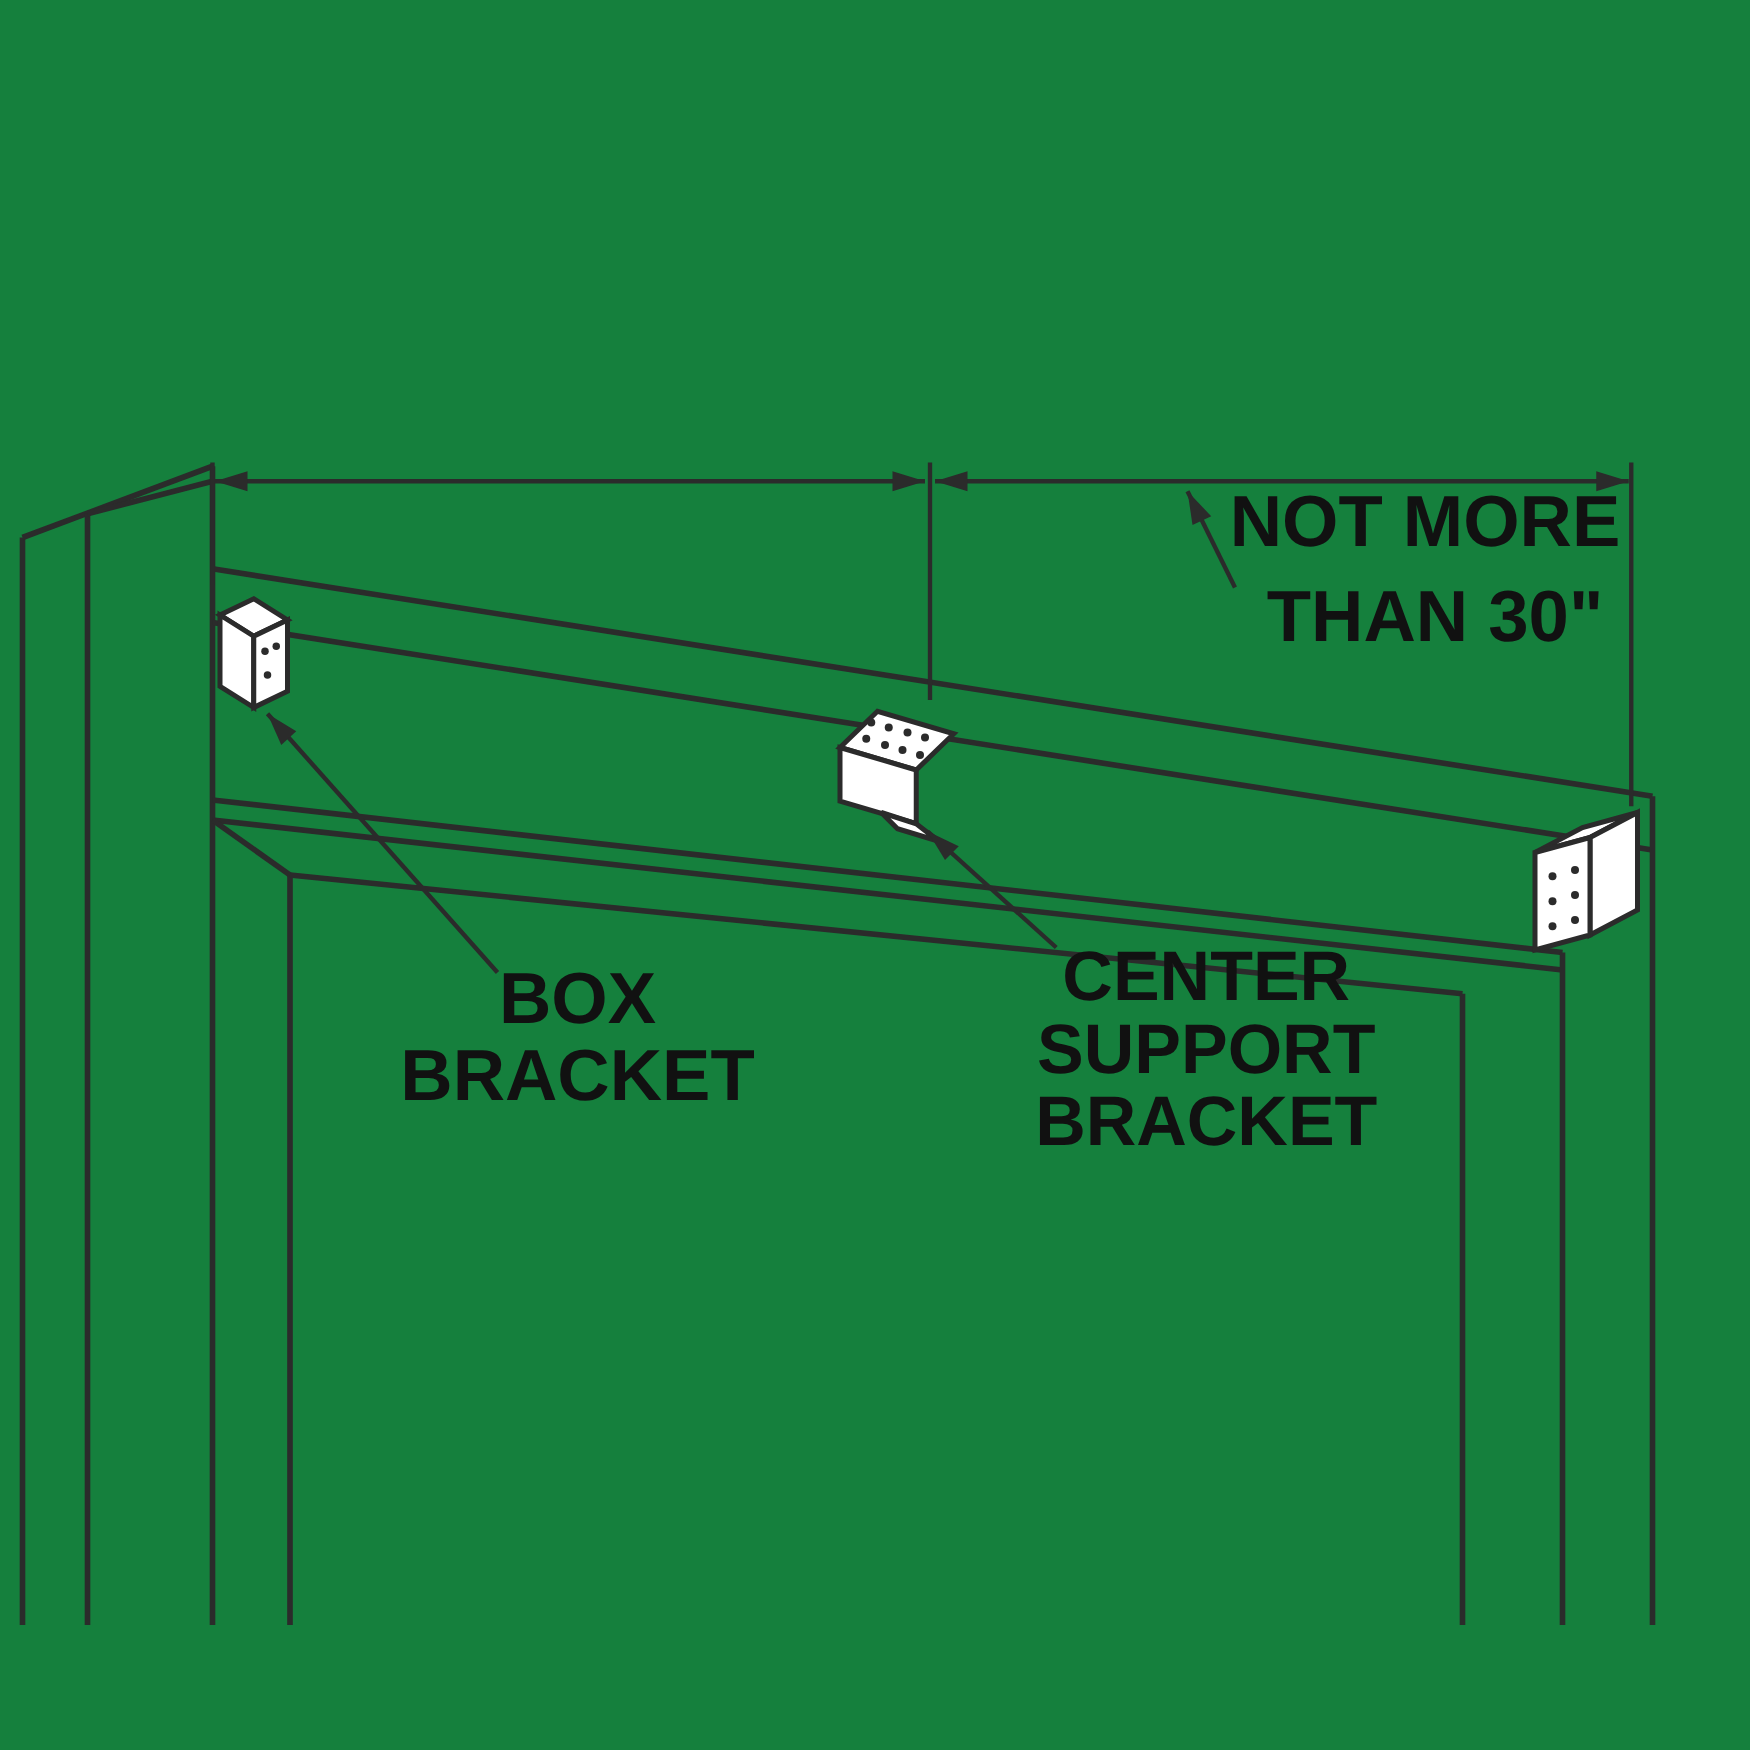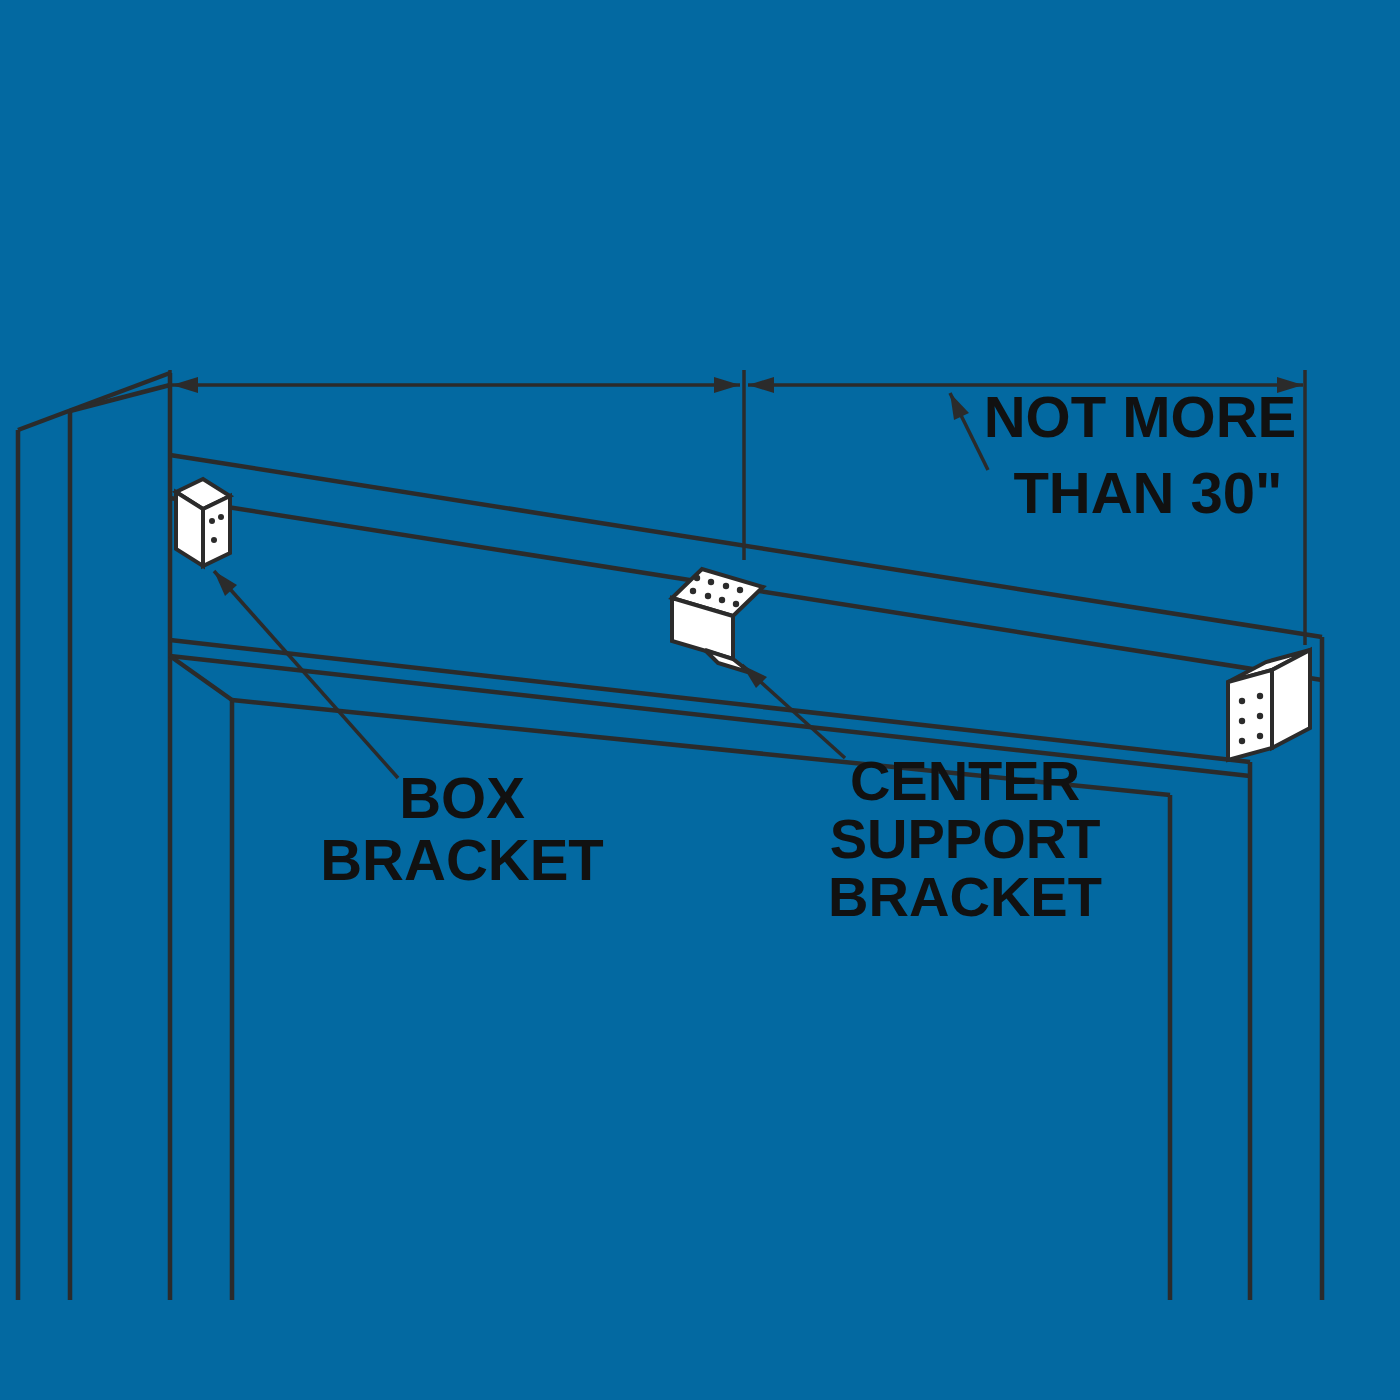--- a/index.html
+++ b/index.html
@@ -7,21 +7,21 @@
     padding: 0;
     background: #ffffff;
     width: 1400px;
     height: 1400px;
     font-family: "Liberation Sans", sans-serif;
   }
   .stage {
     position: relative;
     width: 1400px;
     height: 1400px;
-    background: #0369a1;
+    background: #15803d;
     overflow: hidden;
   }
   svg { display: block; }
   .frame-line   { stroke: #2b2b2b; stroke-width: 4.5; fill: none; }
   .bracket-face { stroke: #2b2b2b; stroke-width: 4;   fill: #ffffff; }
   .hole-dot     { fill: #2b2b2b; stroke: none; }
   .dim-line     { stroke: #2b2b2b; stroke-width: 3.5; fill: none; }
   .dim-arrow    { fill: #2b2b2b; stroke: none; }
   .leader-line  { stroke: #2b2b2b; stroke-width: 3.5; fill: none; }
   .leader-arrow { fill: #2b2b2b; stroke: none; }

